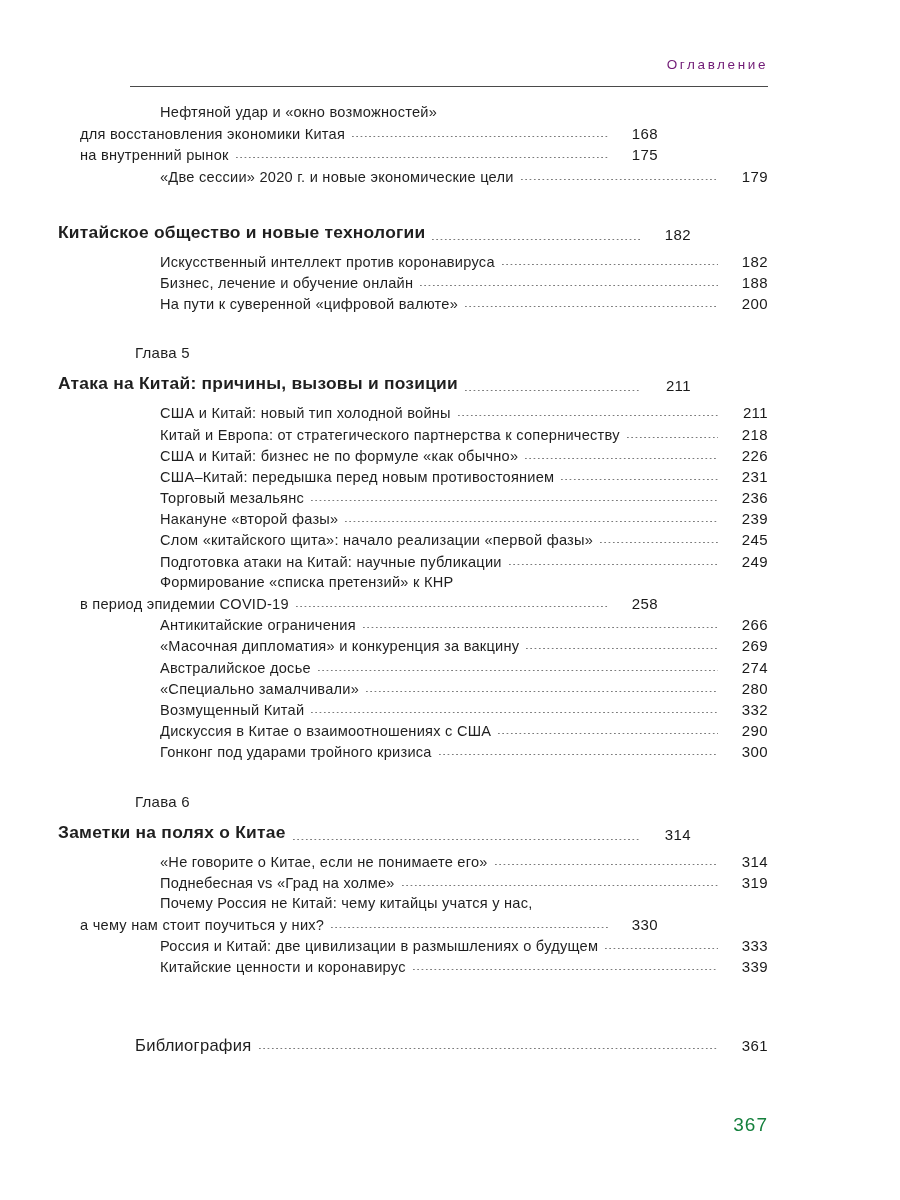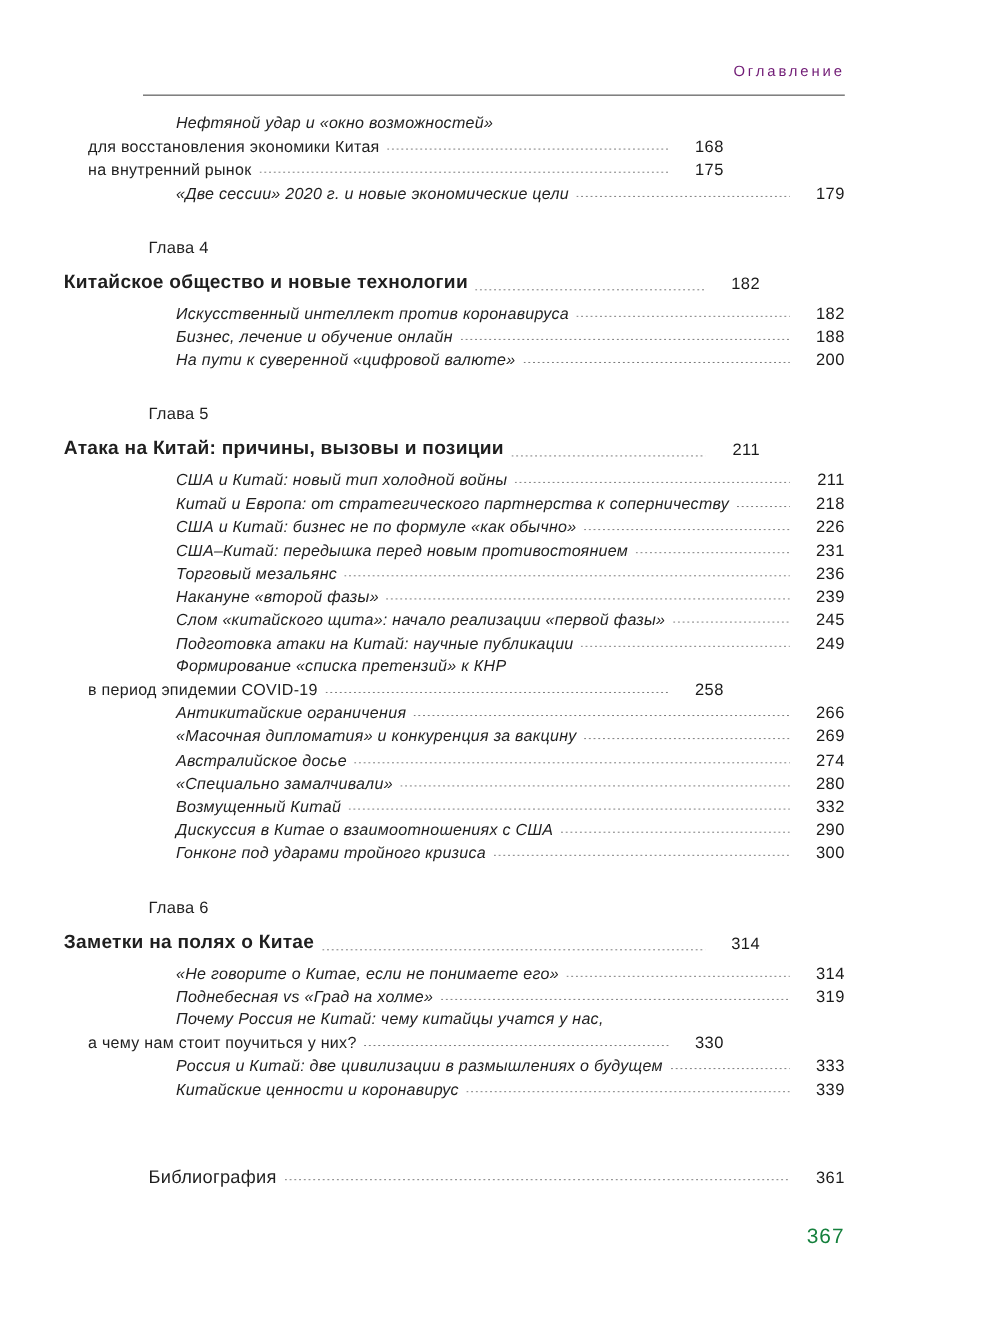--- a/index.html
+++ b/index.html
@@ -93,21 +93,21 @@
     flex: 0 0 44px;
     text-align: right;
     font-size: 15px;
     letter-spacing: 0.4px;
     color: #1a1a1a;
   }
   .row .pageno.empty { visibility: hidden; }
 
   
   .row.entry { margin-left: 160px; width: 608px; }
-  .row.entry .title { font-size: 14.6px; font-style: italic; }
+  .row.entry .title { font-size: 14.6px; }
 
   
   .row.cont { margin-left: 80px; width: 578px; }
 
   
   .row.chapter-label {
     margin-left: 135px;
     width: 633px;
     height: 24px;
     font-size: 15px;
@@ -183,23 +183,20 @@
           <span class="pageno">175</span>
         </div>
         <div class="row entry">
           <span class="title">«Две сессии» 2020 г. и новые экономические цели</span>
           <span class="leader"></span>
           <span class="pageno">179</span>
         </div>
       </div>
       <div class="block">
         <div class="gap-chapter"></div>
-        <div class="row chapter-label no-leader">
-          <span class="title">Глава 4</span>
-        </div>
         <div class="row chapter-title">
           <span class="title">Китайское общество и новые технологии</span>
           <span class="leader"></span>
           <span class="pageno">182</span>
         </div>
         <div class="gap-after-title"></div>
         <div class="row entry">
           <span class="title">Искусственный интеллект против коронавируса</span>
           <span class="leader"></span>
           <span class="pageno">182</span>

